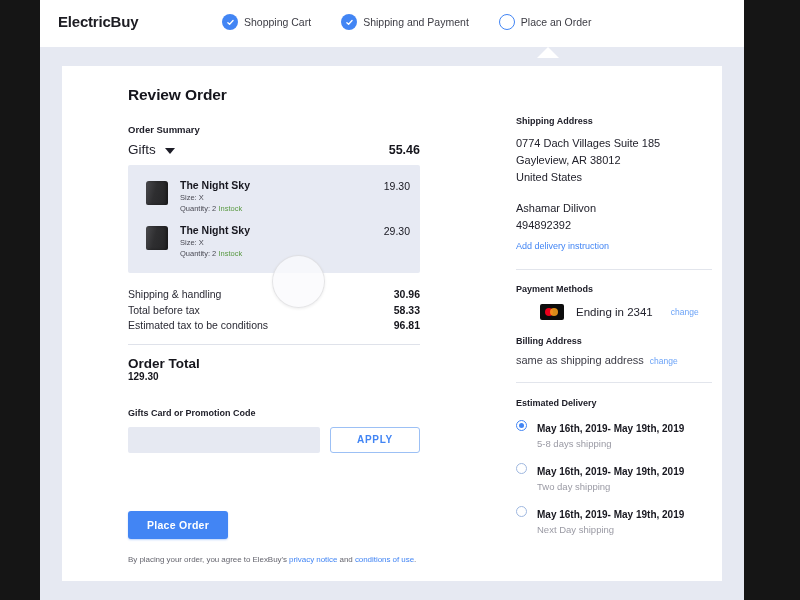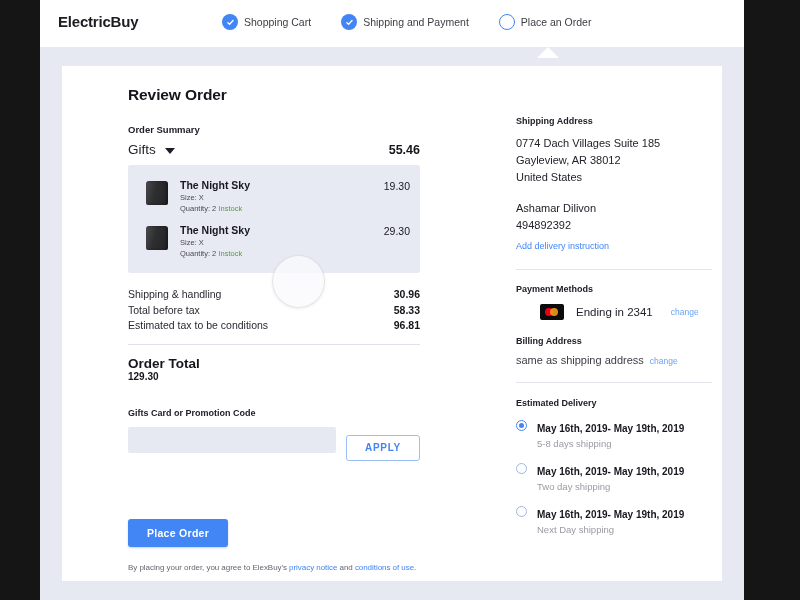--- a/index.html
+++ b/index.html
@@ -205,32 +205,31 @@
     border: none;
     border-radius: 2px;
     font-family: "Liberation Sans", sans-serif;
     font-size: 10px;
     color: #2a2a34;
     padding: 0 9px;
     outline: none;
   }
   #promo-input::placeholder { color: #9ba0ad; }
   #apply-button {
-    width: 74px;
+    width: 90px;
     height: 26px;
     background: #ffffff;
     border: 1px solid #9cc0f5;
     border-radius: 3px;
     color: #4285f4;
     font-family: "Liberation Sans", sans-serif;
     font-size: 10px;
     font-weight: bold;
     letter-spacing: 0.7px;
     cursor: pointer;
-    margin-top: 8px;
   }
 
   #place-order-button {
     margin-top: 58px;
     width: 100px;
     height: 28px;
     background: #4285f4;
     border: none;
     border-radius: 3px;
     color: #ffffff;

